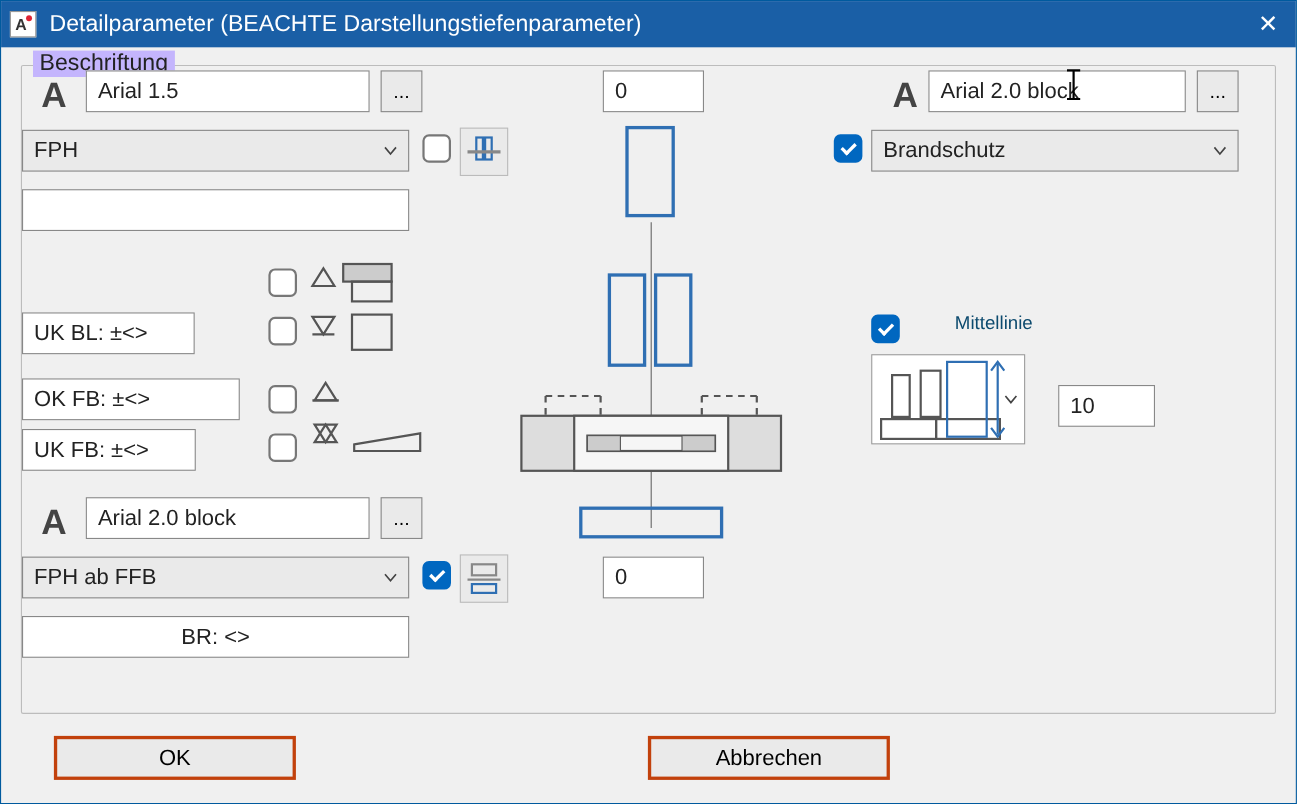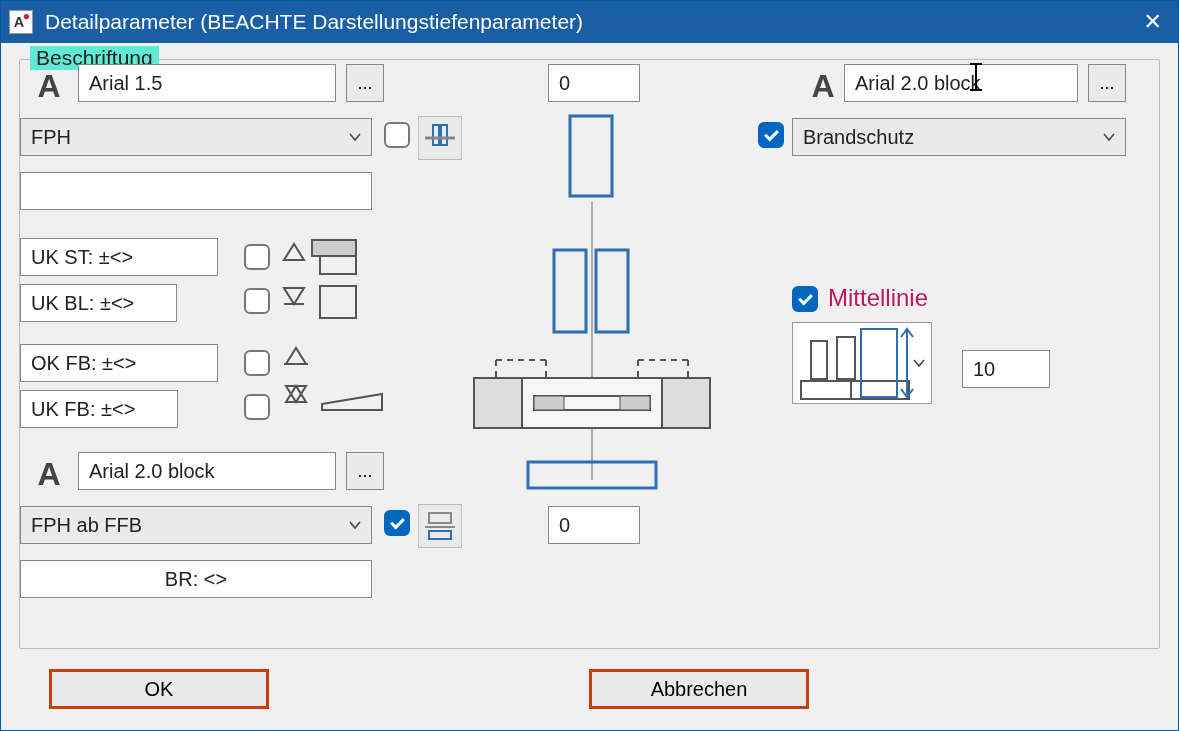--- a/index.html
+++ b/index.html
@@ -5,33 +5,33 @@
   * { box-sizing: border-box; font-family: "Segoe UI", Arial, sans-serif; }
   body { margin: 0; background: #fff; }
   .window { width: 1179px; height: 731px; border: 1px solid #005a9e; background: #f0f0f0; display: flex; flex-direction: column; }
   .titlebar { height: 42px; background: #1a5fa6; color: #fff; display: flex; align-items: center; padding: 0 8px; font-size: 21px; }
   .titlebar-icon { width: 24px; height: 24px; border: 1px solid #999; background: #fff; display:flex; align-items:center; justify-content:center; margin-right: 12px; }
   .titlebar-icon svg { width:18px; height:18px; }
   .titlebar-title { flex: 1; }
   .close-x { font-size: 22px; font-weight: 300; padding: 0 8px; cursor: pointer; }
   .content { flex: 1; padding: 16px 18px 10px 18px; position: relative; }
   .groupbox { border: 1px solid #bcbcbc; border-radius: 2px; padding: 20px 18px 18px 18px; position: relative; height: 590px; }
-  .group-legend { position: absolute; top: -14px; left: 10px; background: #5eead4; padding: 0 6px; font-size: 21px; color: #222; }
+  .group-legend { position: absolute; top: -14px; left: 10px; background: #c4b5fd; padding: 0 6px; font-size: 21px; color: #222; }
   .input { background: #fff; border: 1px solid #888; height: 38px; padding: 16px 10px; font-size: 20px; color: #222; }
   .select { background: #eaeaea; border: 1px solid #888; height: 38px; display:flex; align-items:center; justify-content:space-between; padding: 0 10px; font-size: 20px; color:#222; }
   .chev { width:12px; height:12px; }
   .btn-small { width: 38px; height: 38px; border: 1px solid #888; background: #eaeaea; display:flex; align-items:center; justify-content:center; font-size: 18px; cursor:pointer; }
   .icon-A { font-size: 32px; font-weight: 700; color: #444; width:34px; text-align:center; }
   .checkbox { width: 26px; height: 26px; border: 2px solid #777; border-radius: 6px; background: #fff; display:flex; align-items:center; justify-content:center; cursor:pointer;}
   .checkbox.checked { background:#0067c0; border-color:#0067c0; }
   .checkbox.checked::after { content:""; width:10px; height:5px; border-left:3px solid #fff; border-bottom:3px solid #fff; transform: rotate(-45deg); margin-top:-3px;}
   .button-bar { display:flex; gap: 320px; justify-content:flex-start; padding: 6px 0 0 30px;}
   .btn { width: 220px; height: 40px; border:3px solid #c2410c; background:#eaeaea; font-size:20px; display:flex; align-items:center; justify-content:center; cursor:pointer;}
   .abs { position:absolute; }
-  .label-text { font-size:24px; color:#be185d; }
+  .label-text { font-size:17px; color:#0c4a6e;margin-left:40px; }
 </style>
 </head>
 <body>
 
 <div class="window">
   <div class="titlebar">
     <div class="titlebar-icon">
       <svg viewBox="0 0 20 20">
           <text x="2" y="16" font-size="16" font-weight="bold" fill="#333">A</text>
           <circle cx="16" cy="4" r="3" fill="#d23"></circle>
@@ -79,21 +79,20 @@
       <div class="abs checkbox checked" style="left:738px; top:62px;"></div>
       <div class="abs select" style="left:772px; top:58px; width:334px;">
         <span>Brandschutz</span>
         <svg class="chev" viewBox="0 0 12 12">
             <path d="M1 3 L6 9 L11 3" stroke="#444" stroke-width="1.5" fill="none"></path>
           </svg>
       </div>
 
       <input class="abs input" style="left: 0px; top: 112px; width: 352px;" value="">
 
-      <input class="abs input" style="left: 0px; top: 178px; width: 198px;" value="UK ST: ±&lt;&gt;">
       <input class="abs input" style="left: 0px; top: 224px; width: 157px;" value="UK BL: ±&lt;&gt;">
       <input class="abs input" style="left: 0px; top: 284px; width: 198px;" value="OK FB: ±&lt;&gt;">
       <input class="abs input" style="left: 0px; top: 330px; width: 158px;" value="UK FB: ±&lt;&gt;">
 
       <div class="abs checkbox" style="left:224px; top:184px;"></div>
       <div class="abs checkbox" style="left:224px; top:228px;"></div>
       <div class="abs checkbox" style="left:224px; top:290px;"></div>
       <div class="abs checkbox" style="left:224px; top:334px;"></div>
 
       <div class="abs" style="left:262px; top:178px;">

